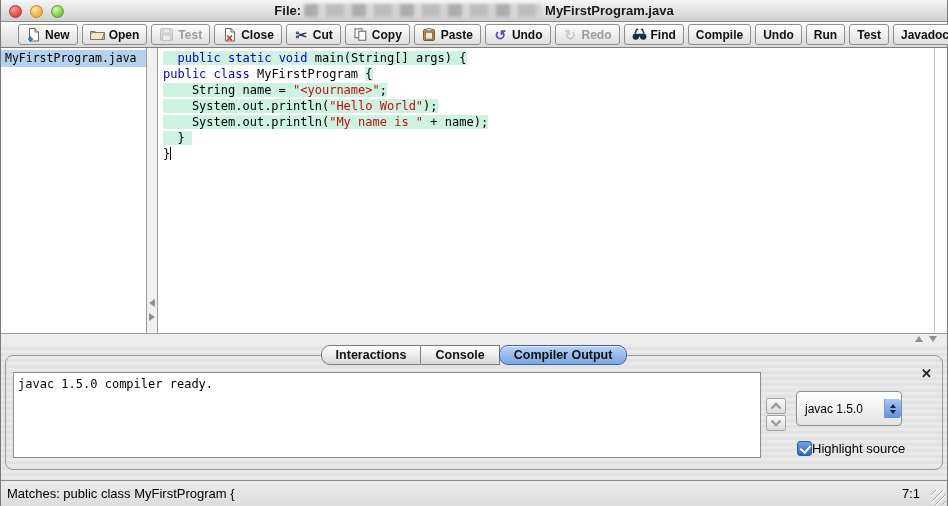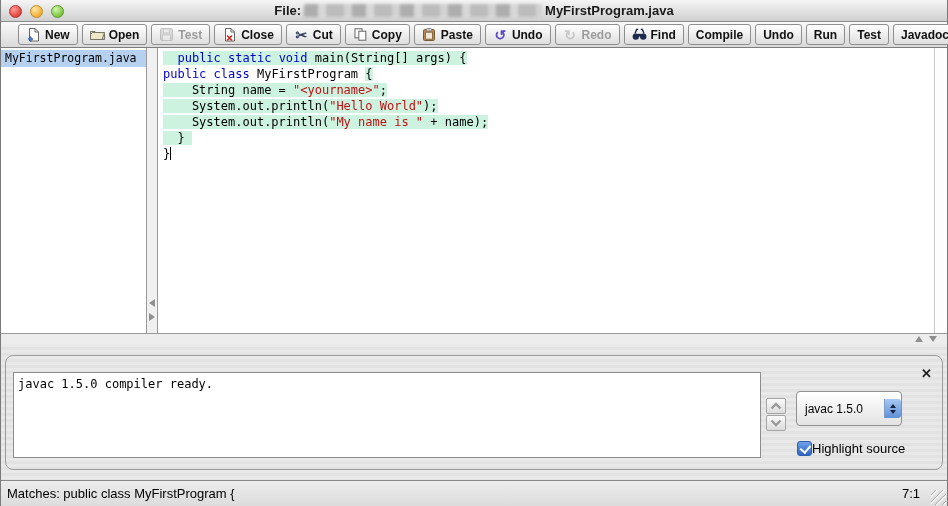--- a/index.html
+++ b/index.html
@@ -229,20 +229,25 @@
       <div class="vscroll"></div>
     </div>
   </div>
 
   <div class="hsplit">
     <span class="arr arr-up"></span>
     <span class="arr arr-down"></span>
   </div>
 
   <div class="bottom">
+    <div class="tabs" id="tabs">
+        <div class="tab">Interactions</div>
+        <div class="tab">Console</div>
+        <div class="tab selected">Compiler Output</div>
+      </div>
     <div class="groupbox">
       <div class="output">javac 1.5.0 compiler ready.</div>
       <div class="navbtn" style="top:42px">
         <svg width="12" height="8" viewBox="0 0 12 8">
             <path d="M1.5 6.5 L6 2 L10.5 6.5" fill="none" stroke="#9a9a9a" stroke-width="2.4"></path>
           </svg>
       </div>
       <div class="navbtn" style="top:59px">
         <svg width="12" height="8" viewBox="0 0 12 8">
             <path d="M1.5 1.5 L6 6 L10.5 1.5" fill="none" stroke="#9a9a9a" stroke-width="2.4"></path>

